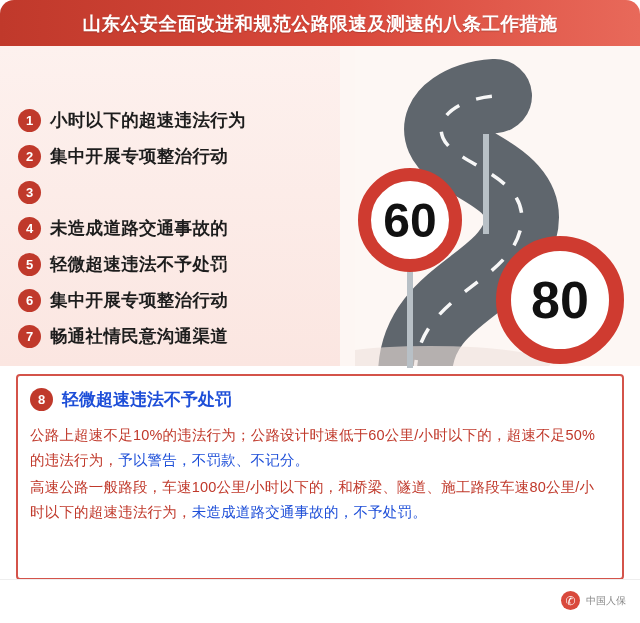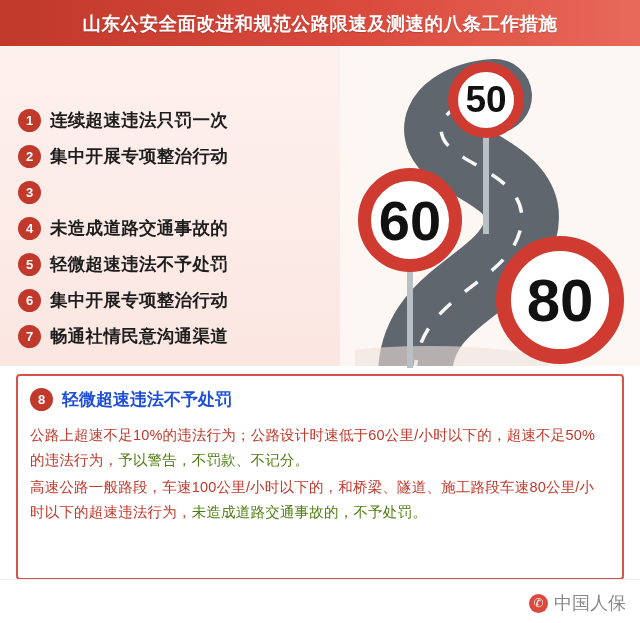--- a/index.html
+++ b/index.html
@@ -6,20 +6,21 @@
   html, body {
     width: 640px; height: 623px;
     font-family: "Liberation Sans", sans-serif;
     background: #ffffff;
   }
   #poster {
     position: relative;
     width: 640px; height: 623px;
     background: #ffffff;
     overflow: hidden;
+    border-radius: 14px;
   }
 
   
   .header {
     position: absolute;
     top: 0; left: 0;
     width: 640px; height: 46px;
     background: linear-gradient(90deg, #c0392b 0%, #d9493c 55%, #e8695a 100%);
     display: flex;
     align-items: center;
@@ -102,28 +103,28 @@
   .sign-50 {
     top: 16px; left: 448px;
     width: 76px; height: 76px;
     border: 10px solid #cf3b30;
     font-size: 37px;
   }
   .sign-60 {
     top: 122px; left: 358px;
     width: 104px; height: 104px;
     border: 13px solid #cf3b30;
-    font-size: 56px;
+    font-size: 48px;
     text-align: right;
   }
   .sign-80 {
     top: 190px; left: 496px;
     width: 128px; height: 128px;
     border: 15px solid #cf3b30;
-    font-size: 60px;
+    font-size: 52px;
   }
   .pole {
     position: absolute;
     width: 6px;
     background: #b8c0c6;
     z-index: 4;
   }
   .pole-50 { top: 88px; left: 483px; height: 100px; }
   .pole-60 { top: 222px; left: 407px; height: 100px; }
 
@@ -148,21 +149,21 @@
     font-weight: bold;
     color: #1d4ed8;
   }
   .rb-para {
     font-size: 14.5px;
     line-height: 25px;
     color: #c0392b;
     letter-spacing: 0.2px;
     margin-bottom: 2px;
   }
-  .rb-para .dark { color: #4d7c0f; }
+  .rb-para .dark { color: #1d4ed8; }
 
   
   .footer {
     position: absolute;
     left: 0; bottom: 0;
     width: 640px; height: 43px;
     background: #ffffff;
   }
   .footer-brand {
     position: absolute;
@@ -175,21 +176,21 @@
     border-radius: 50%;
     background: #d9493c;
     color: #ffffff;
     font-size: 12px;
     display: flex;
     align-items: center;
     justify-content: center;
     margin-right: 6px;
   }
   .footer-text {
-    font-size: 18px;
+    font-size: 10px;
     color: #888888;
   }
   .footer-divider {
     position: absolute;
     left: 0; bottom: 43px;
     width: 640px; height: 1px;
     background: #eeeeee;
   }
 </style>
 </head>
@@ -221,28 +222,27 @@
           <path d="M 60 330 C 60 250 150 240 165 185 C 180 130 100 120 88 92 C 78 68 110 52 140 50" stroke="#ffffff" stroke-width="3.5" fill="none" stroke-dasharray="16 18" opacity="0.95"></path>
 
           <ellipse cx="75" cy="318" rx="120" ry="18" fill="#efe1dc" opacity="0.6"></ellipse>
         </g>
       </svg>
     </div>
 
     <div class="pole pole-50"></div>
     <div class="pole pole-60"></div>
 
-    <div class="sign sign-50">50</div>
     <div class="sign sign-60">60</div>
     <div class="sign sign-80">80</div>
 
     <div class="list">
       <div class="list-item">
         <div class="num-badge">1</div>
-        <div class="item-text">连续超速违法只罚一次</div>
+        <div class="item-text">小时以下的超速违法行为</div>
       </div>
       <div class="list-item">
         <div class="num-badge">2</div>
         <div class="item-text">集中开展专项整治行动</div>
       </div>
       <div class="list-item">
         <div class="num-badge">3</div>
       </div>
       <div class="list-item">
         <div class="num-badge">4</div>

